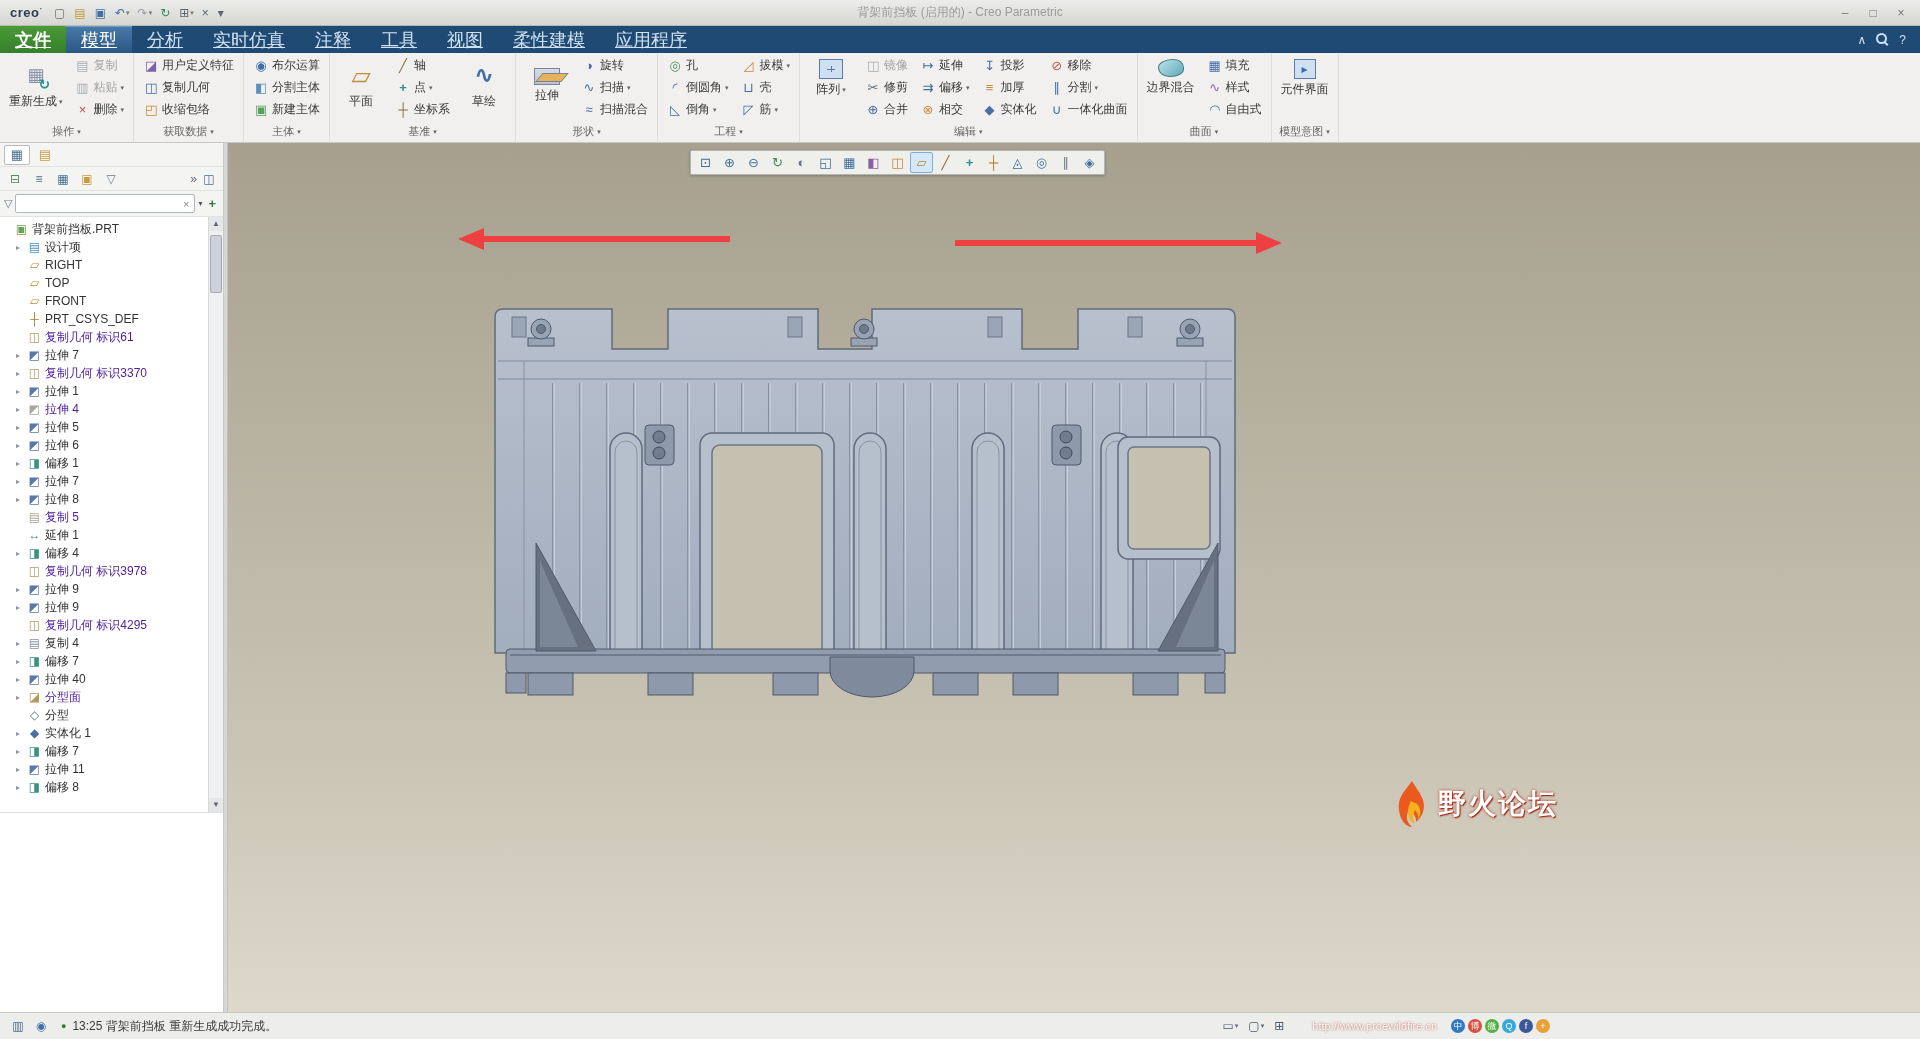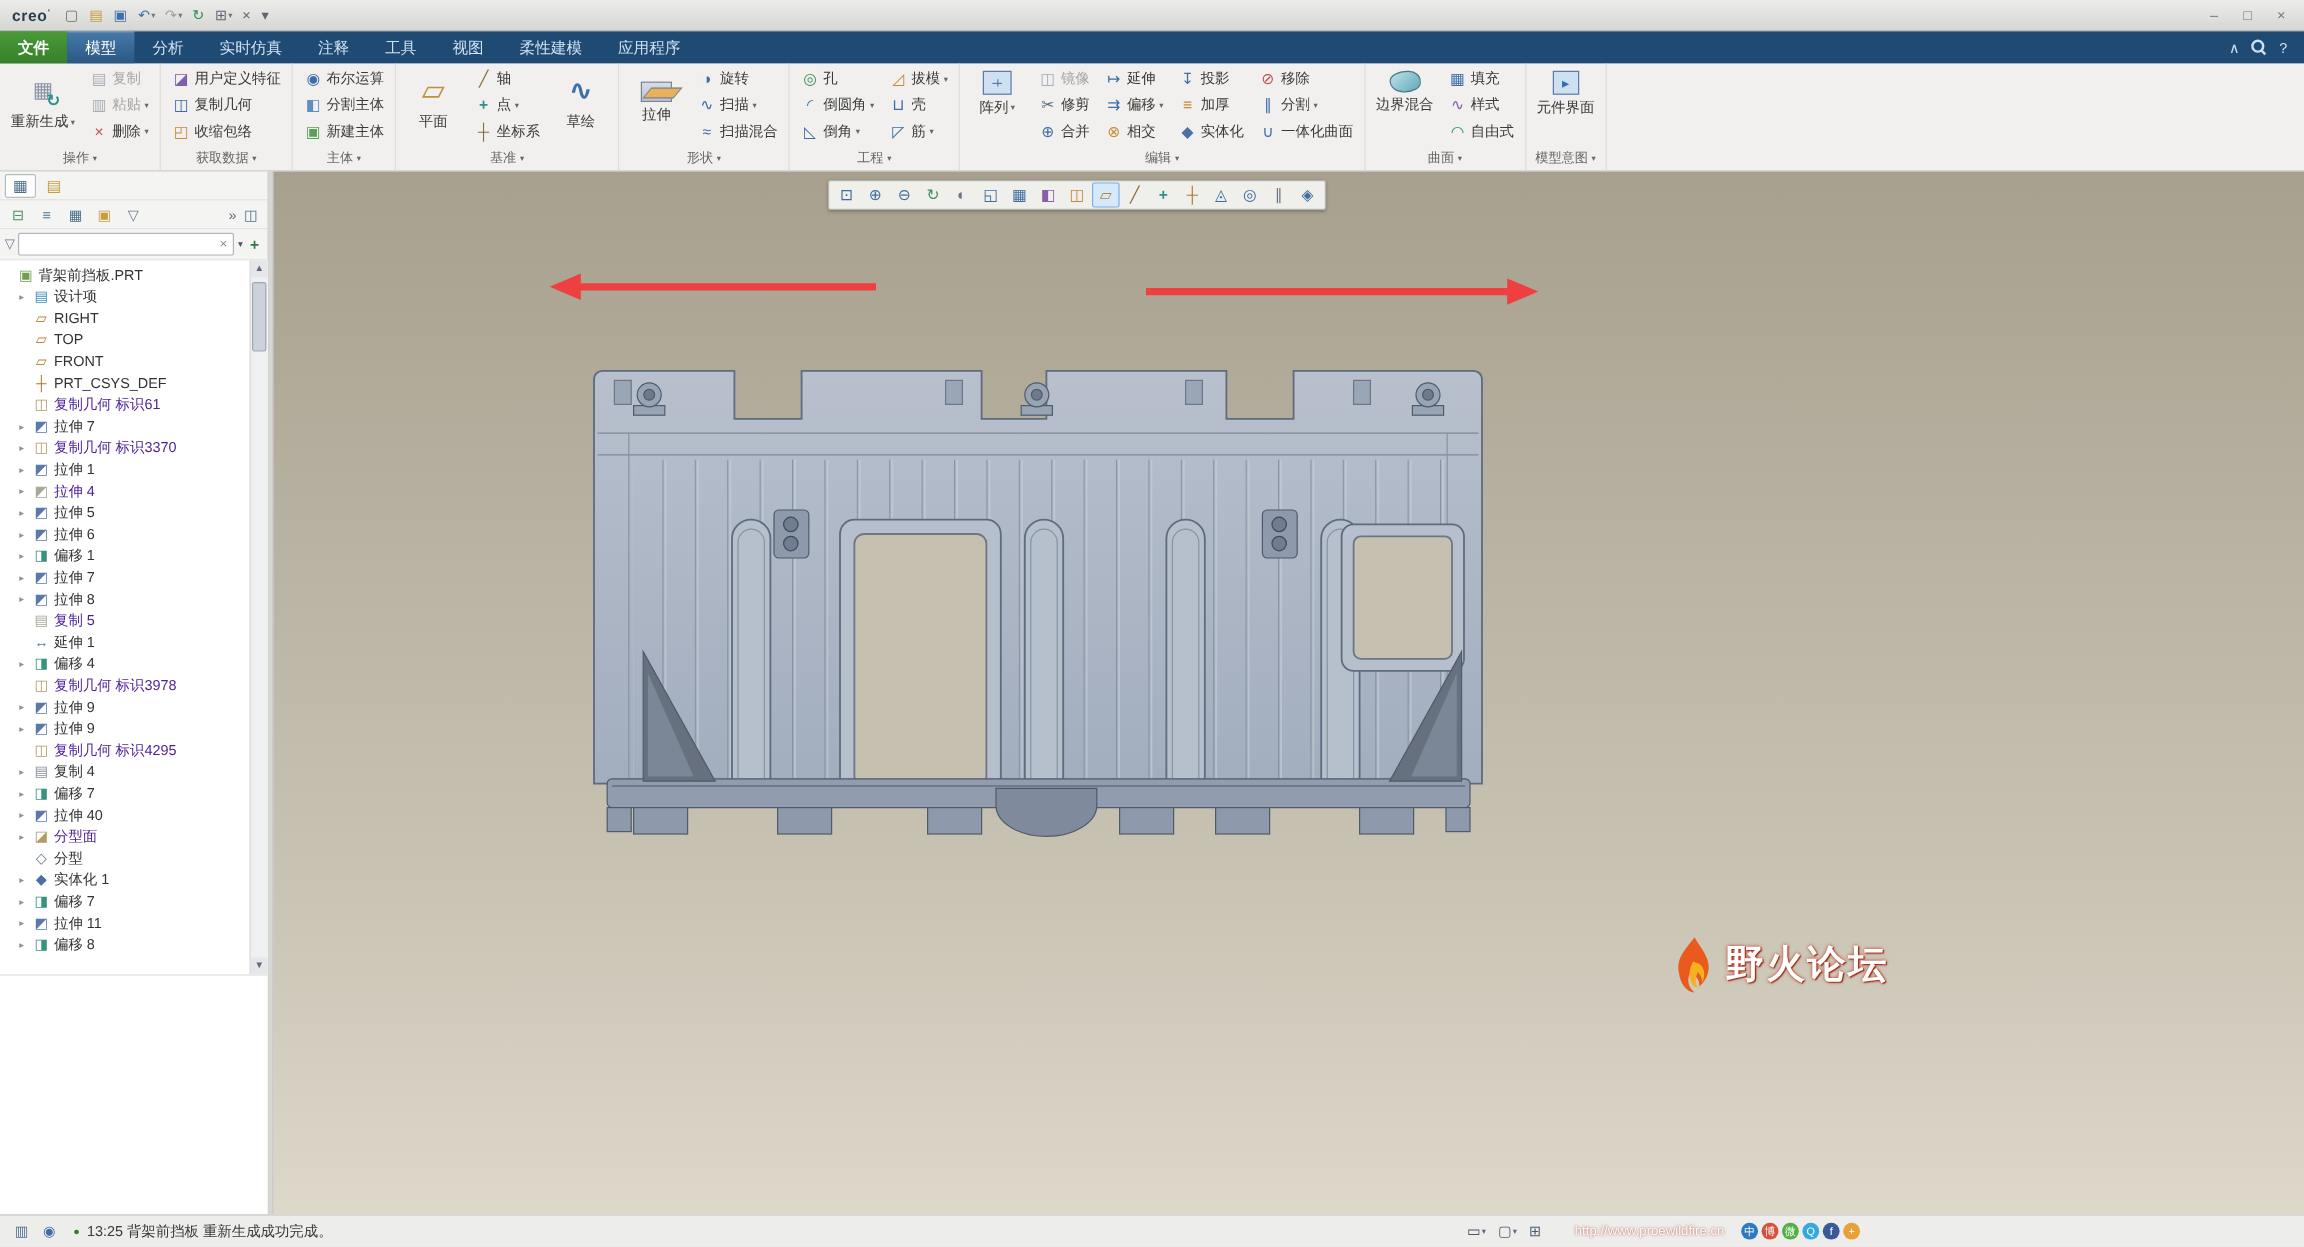--- a/index.html
+++ b/index.html
@@ -13,21 +13,21 @@
   .logo sup{color:#3f8a2e;font-size:9px;}
   .qat{display:flex;align-items:center;gap:2px;}
   .qbtn{display:flex;align-items:center;padding:1px 3px;border-radius:2px;font-size:12px;cursor:default;}
   .qbtn .arr{font-size:7px;color:#777;margin-left:1px;}
   .wintitle{position:absolute;left:0;right:0;text-align:center;color:#9b9b9b;font-size:12px;pointer-events:none;}
   .winbtns{margin-left:auto;display:flex;gap:2px;z-index:2;}
   .winbtn{width:26px;height:18px;display:flex;align-items:center;justify-content:center;color:#777;font-size:12px;border-radius:2px;}
 
   
   .tabrow{height:27px;background:#1f4a74;display:flex;align-items:stretch;flex:0 0 27px;}
-  .tab{padding:0 15px;display:flex;align-items:center;color:#cfe0f0;font-size:13px;cursor:default;}
+  .tab{padding:0 15px;display:flex;align-items:center;color:#cfe0f0;font-size:18px;cursor:default;text-decoration:underline;}
   .tab.file{background:linear-gradient(#4a9a38,#35802a);color:#fff;font-weight:bold;}
   .tab.active{background:linear-gradient(#477aa9,#2b5784);color:#fff;box-shadow:inset 0 1px 0 #6f9cc4;}
   .tabicons{margin-left:auto;display:flex;align-items:center;gap:10px;padding-right:14px;color:#cfe0f0;}
   .tabico{font-size:12px;}
   .mag{width:13px;height:13px;position:relative;display:inline-block;}
   .mag::before{content:"";position:absolute;width:7px;height:7px;border:2px solid #cfe0f0;border-radius:50%;left:0;top:0;}
   .mag::after{content:"";position:absolute;width:2px;height:5px;background:#cfe0f0;transform:rotate(-45deg);left:9px;top:8px;}
 
   
   .ribbon{height:90px;background:#f1f0ee;border-bottom:1px solid #c6c6c2;display:flex;align-items:stretch;flex:0 0 90px;}
@@ -91,21 +91,21 @@
 
   .sash{width:4px;background:#d6d6d2;border-right:1px solid #c2c2be;}
 
   
   .graphics{flex:1;position:relative;background:linear-gradient(180deg,#a7a08f 0%,#bdb7a7 45%,#c9c4b4 70%,#ddd8ca 100%);overflow:hidden;}
   .gtoolbar{position:absolute;left:462px;top:7px;display:flex;gap:1px;background:rgba(243,243,240,.94);border:1px solid #b5b5b0;border-radius:2px;padding:1px 3px;box-shadow:0 1px 3px rgba(0,0,0,.25);}
   .gico{width:23px;height:21px;display:flex;align-items:center;justify-content:center;font-size:13px;border:1px solid transparent;border-radius:2px;}
   .gico.active{background:#d6e9fa;border-color:#7ab0e0;}
   .gsvg{position:absolute;inset:0;}
   .watermark{position:absolute;left:1162px;top:636px;display:flex;align-items:center;gap:4px;pointer-events:none;}
-  .wmtext{font-size:32px;font-weight:bold;color:#fff;text-shadow:0 0 3px #c03020,1px 1px 1px #902010;letter-spacing:2px;}
+  .wmtext{font-size:28px;font-weight:bold;color:#fff;text-shadow:0 0 3px #c03020,1px 1px 1px #902010;letter-spacing:2px;}
 
   
   .statusbar{height:27px;background:#ededeb;border-top:1px solid #c9c9c5;display:flex;align-items:center;gap:6px;padding:0 8px;flex:0 0 27px;}
   .stico{width:20px;height:18px;display:flex;align-items:center;justify-content:center;font-size:12px;border-radius:2px;}
   .stbullet{color:#2f7d32;font-size:9px;margin-left:4px;}
   .stmsg{color:#3a3a3a;font-size:12px;}
   .stspacer{flex:1;}
   .strt{display:flex;align-items:center;gap:4px;}
   .stbtn{display:flex;align-items:center;gap:1px;padding:1px 3px;color:#4a5a6a;font-size:12px;border-radius:2px;}
   .stbtn .arr{font-size:7px;color:#667;}
@@ -161,20 +161,21 @@
         <span class="qbtn">
           <span style="color:#5b6670">×</span>
           <span class="arr"></span>
         </span>
 
         <span class="qbtn">
           <span style="color:#5b6670">▾</span>
           <span class="arr"></span>
         </span>
       </div>
+    <div class="wintitle">背架前挡板 (启用的) - Creo Parametric</div>
     <div class="winbtns">
       <span class="winbtn">–</span>
       <span class="winbtn">□</span>
       <span class="winbtn">×</span>
     </div>
   </div>
 
   <div class="tabrow">
     <div style="display:flex;">
 

